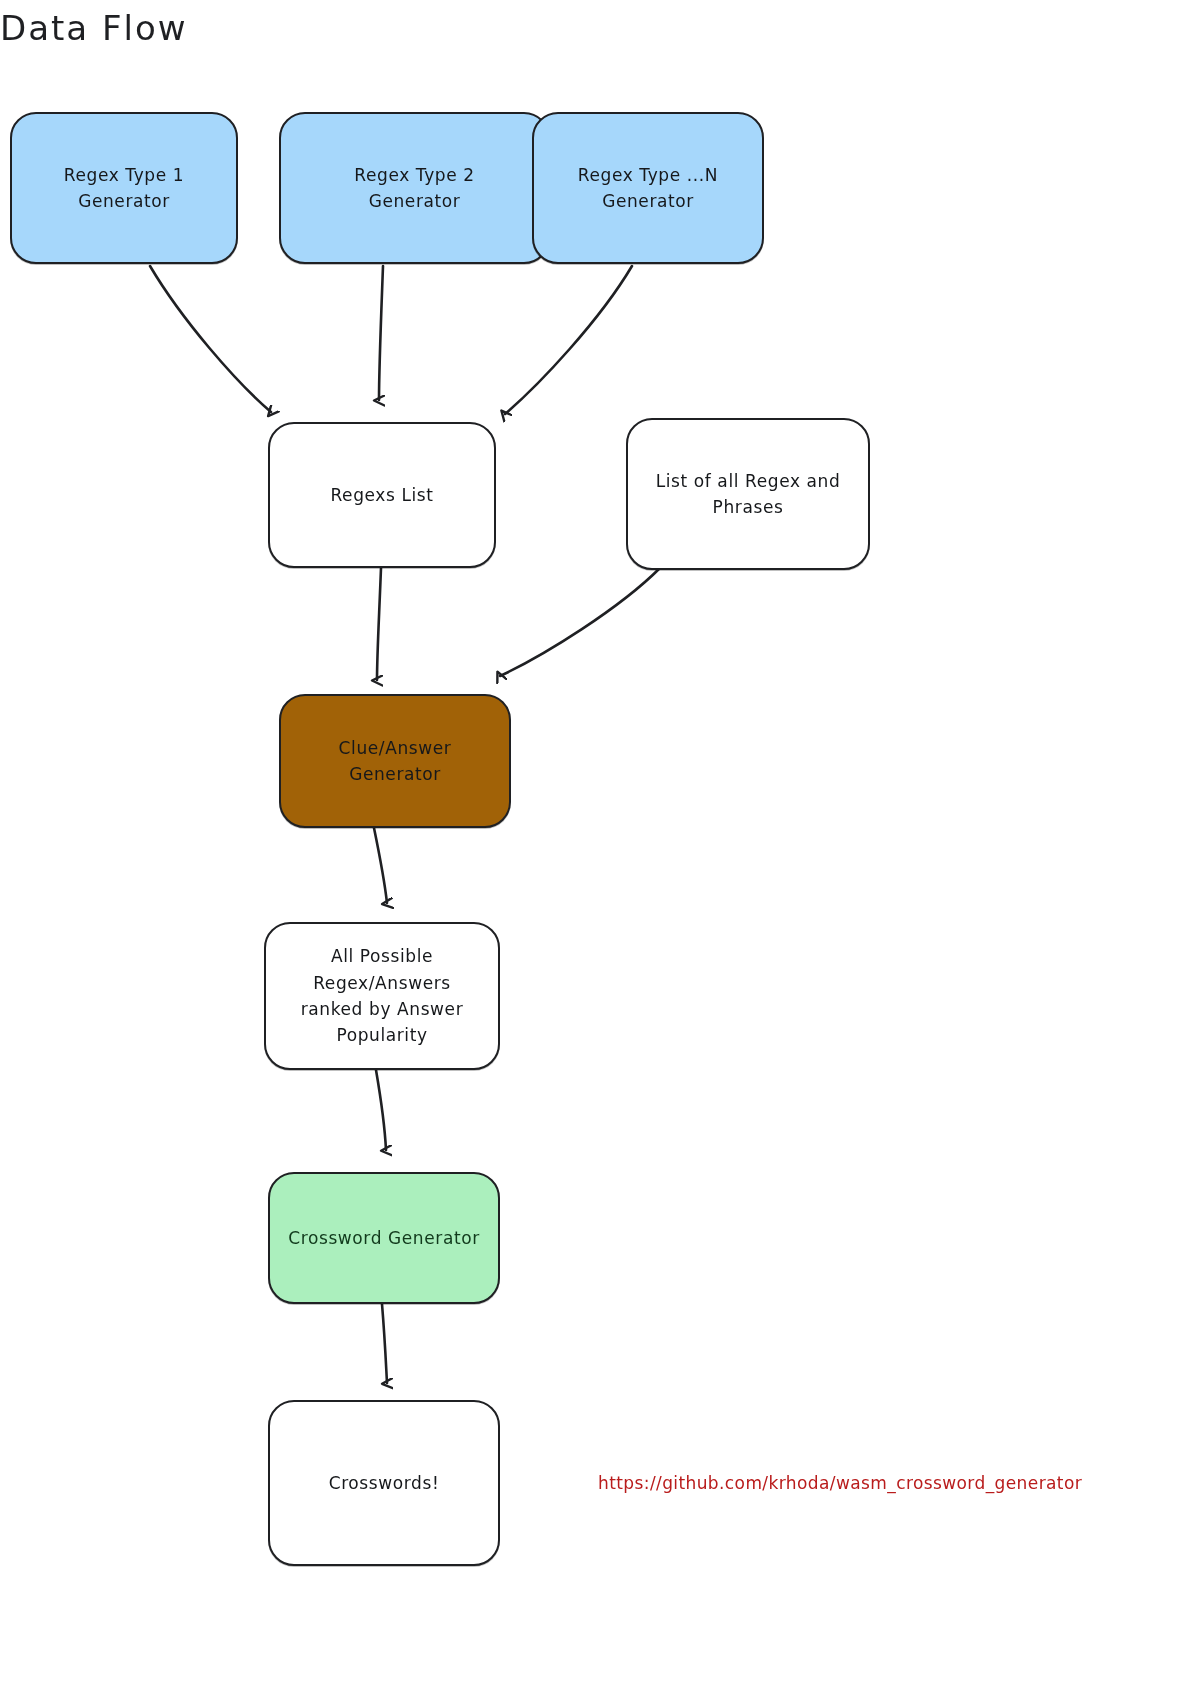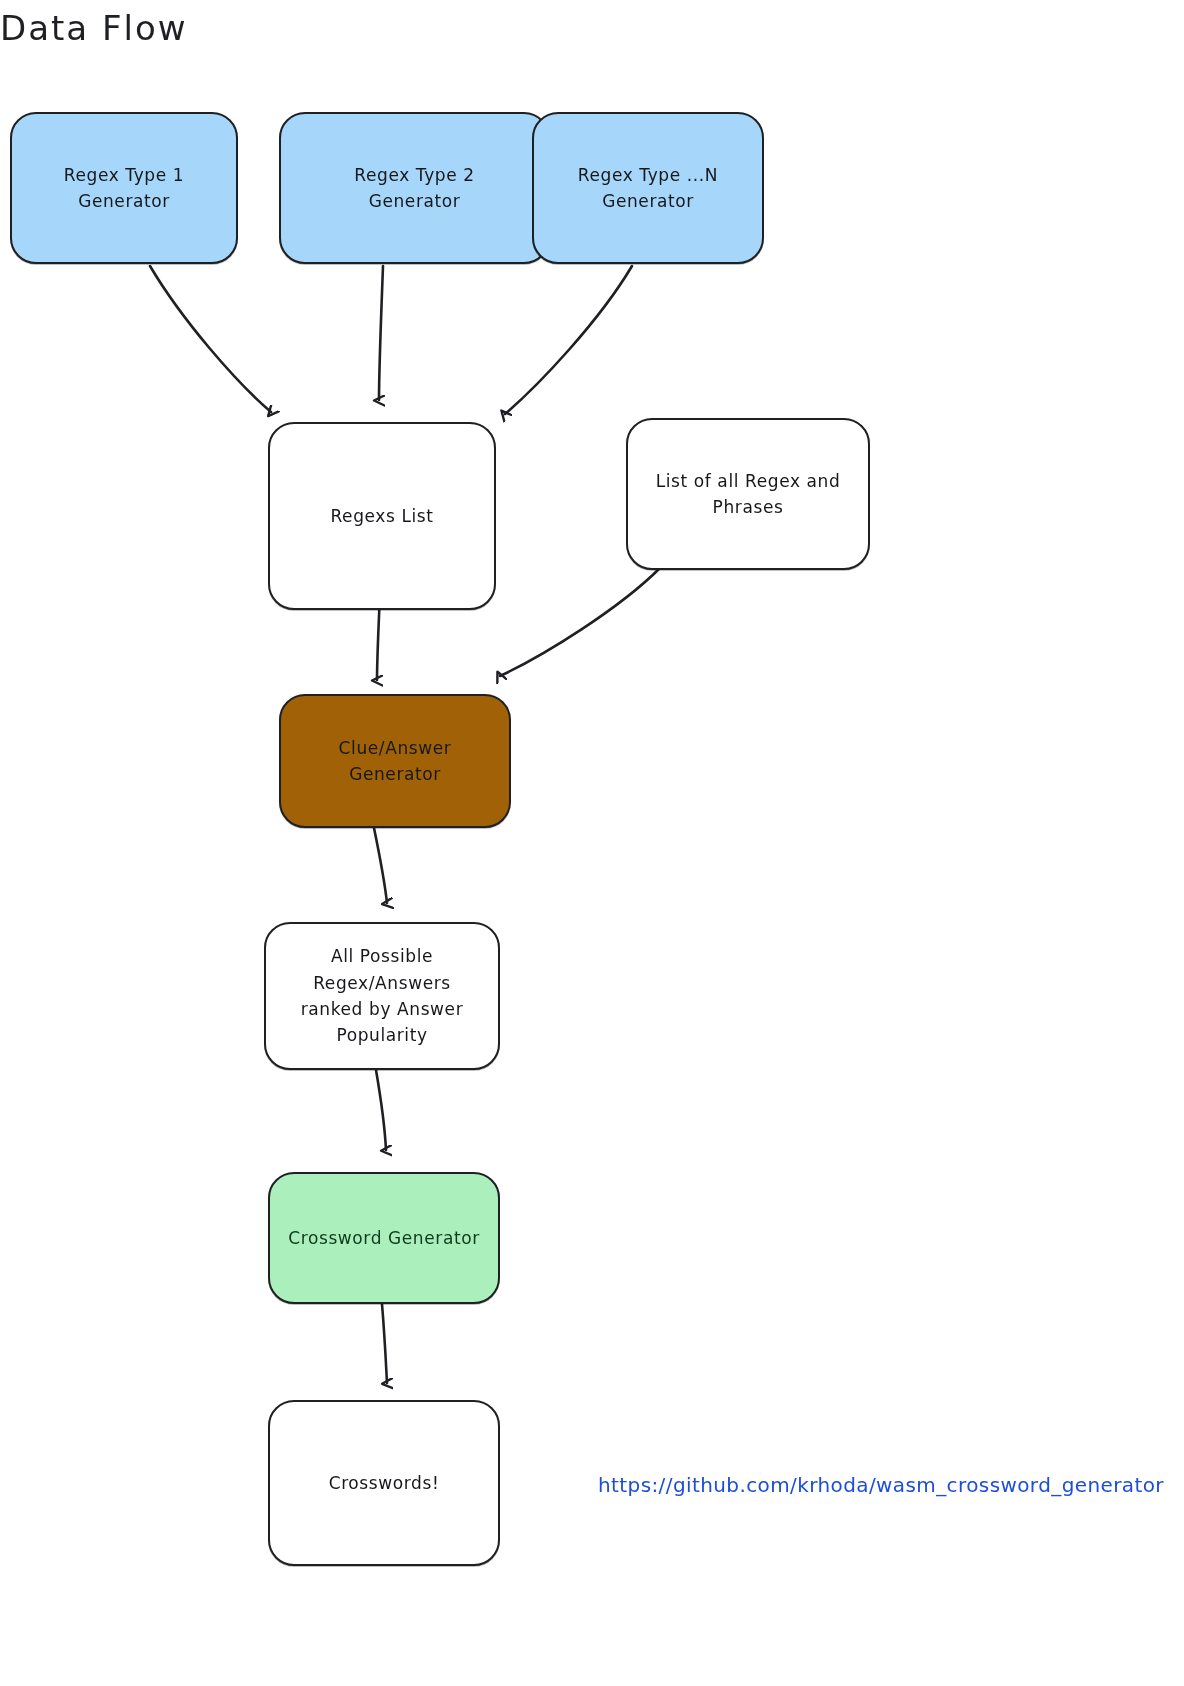--- a/index.html
+++ b/index.html
@@ -58,23 +58,23 @@
   }
   .node .label {
     white-space: pre-line;
     display: block;
   }
   .node.blue  { background: #a6d7fb; }
   .node.yellow{ background: #a16207; margin-left: 12px; }
   .node.green { background: #abefbd; color: #113a1c; }
   .url {
     position: absolute;
-    font-size: 20px;
+    font-size: 17px;
     letter-spacing: 0.4px;
-    color: #1d4ed8;
+    color: #b91c1c;
     white-space: nowrap;
   }
 </style>
 </head>
 <body>
 
 <div id="canvas">
 
   <div class="title">Data Flow</div>
 
@@ -110,21 +110,21 @@
   <div class="node blue" style="left:271px; top:112px; width:271px; height:152px;margin-left:8px;">
     <span class="label">Regex Type 2
 Generator</span>
   </div>
 
   <div class="node blue" style="left:532px; top:112px; width:232px; height:152px;">
     <span class="label">Regex Type ...N
 Generator</span>
   </div>
 
-  <div class="node" style="left:268px; top:422px; width:228px; height:188px;">
+  <div class="node" style="left:268px; top:422px; width:228px; height:146px;">
     <span class="label">Regexs List</span>
   </div>
 
   <div class="node" style="left:626px; top:418px; width:244px; height:152px;">
     <span class="label">List of all Regex and
 Phrases</span>
   </div>
 
   <div class="node yellow" style="left:267px; top:694px; width:232px; height:134px;">
     <span class="label">Clue/Answer

